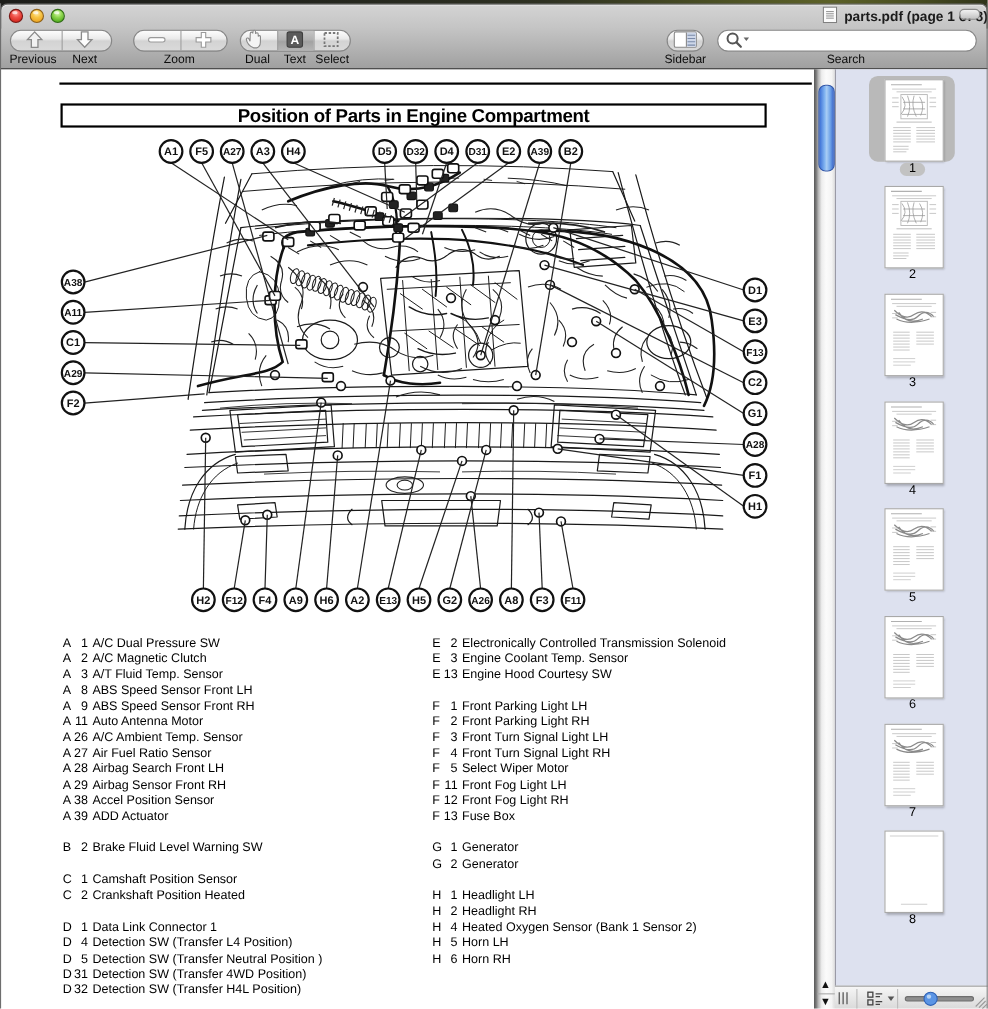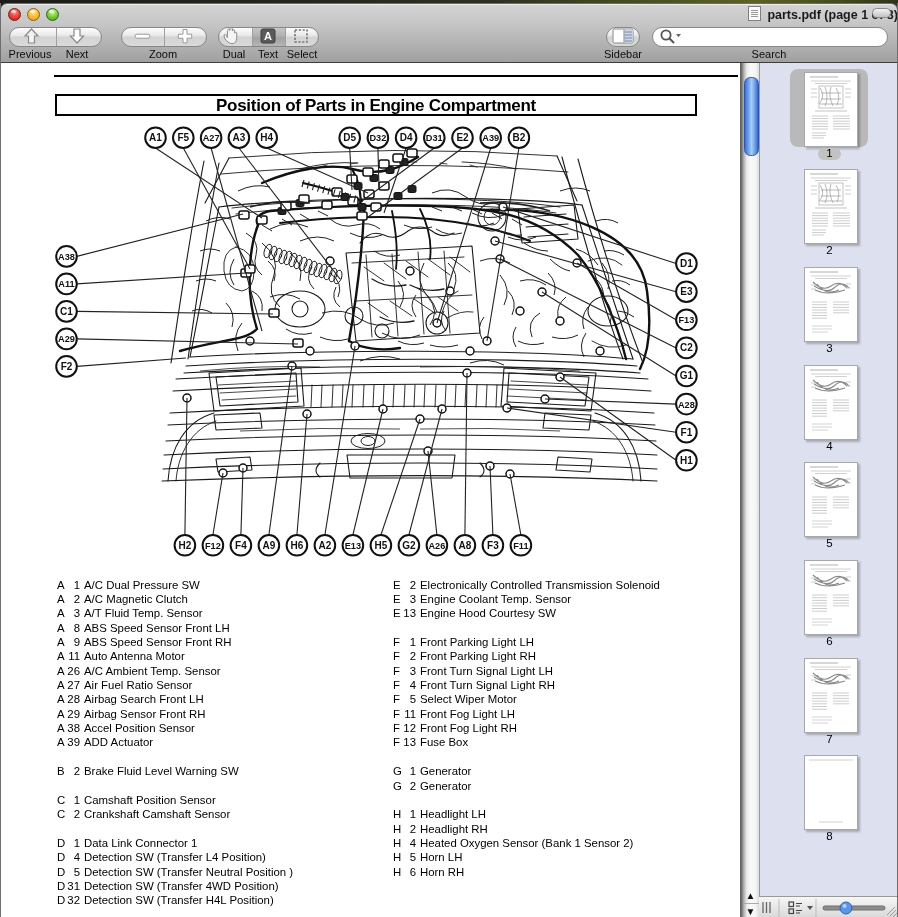--- a/index.html
+++ b/index.html
@@ -462,21 +462,21 @@
         </div>
 <div class="ln">&nbsp;</div>
 <div class="ln">
           <span class="cl">C</span>
           <span class="cn">1</span>
           <span class="cd">Camshaft Position Sensor</span>
         </div>
 <div class="ln">
           <span class="cl">C</span>
           <span class="cn">2</span>
-          <span class="cd">Crankshaft Camshaft Sensor</span>
+          <span class="cd">Crankshaft Position Heated</span>
         </div>
 <div class="ln">&nbsp;</div>
 <div class="ln">
           <span class="cl">D</span>
           <span class="cn">1</span>
           <span class="cd">Data Link Connector 1</span>
         </div>
 <div class="ln">
           <span class="cl">D</span>
           <span class="cn">4</span>

